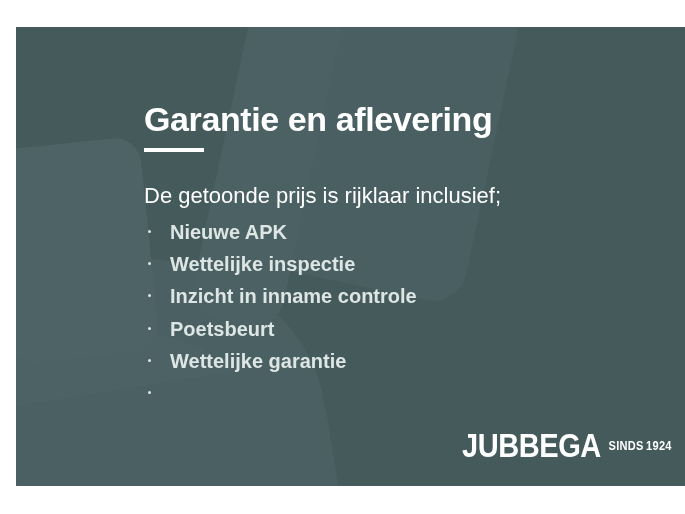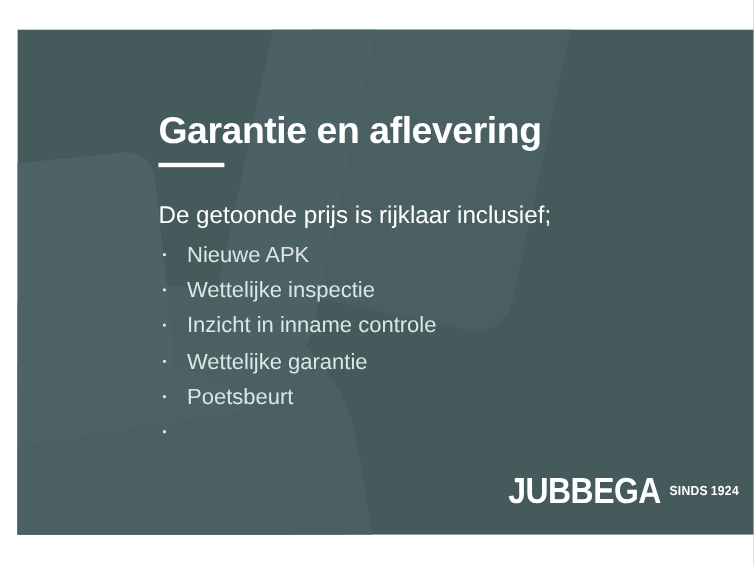--- a/index.html
+++ b/index.html
@@ -149,21 +149,21 @@
   #feature-list {
     list-style: none;
     margin: 0;
     padding: 0;
   }
 
   .feature-item {
     position: relative;
     padding-left: 26px;
     font-size: 20px;
-    font-weight: normal;
+    font-weight: bold;
     color: #dde6e4;
     line-height: 1.62;
     white-space: nowrap;
   }
 
   .bullet-dot {
     position: absolute;
     left: 4px;
     top: 14px;
     width: 3px;
@@ -247,25 +247,25 @@
           <li class="feature-item">
             <span class="bullet-dot"></span>
             <span>Wettelijke inspectie</span>
           </li>
           <li class="feature-item">
             <span class="bullet-dot"></span>
             <span>Inzicht in inname controle</span>
           </li>
           <li class="feature-item">
             <span class="bullet-dot"></span>
+            <span>Poetsbeurt</span>
+          </li>
+          <li class="feature-item">
+            <span class="bullet-dot"></span>
             <span>Wettelijke garantie</span>
-          </li>
-          <li class="feature-item">
-            <span class="bullet-dot"></span>
-            <span>Poetsbeurt</span>
           </li>
           <li class="feature-item">
             <span class="bullet-dot"></span>
           </li>
         </ul>
       </div>
 
       <div id="logo">
         <div id="logo-wordmark">JUBBEGA</div>
         <div id="logo-est">

